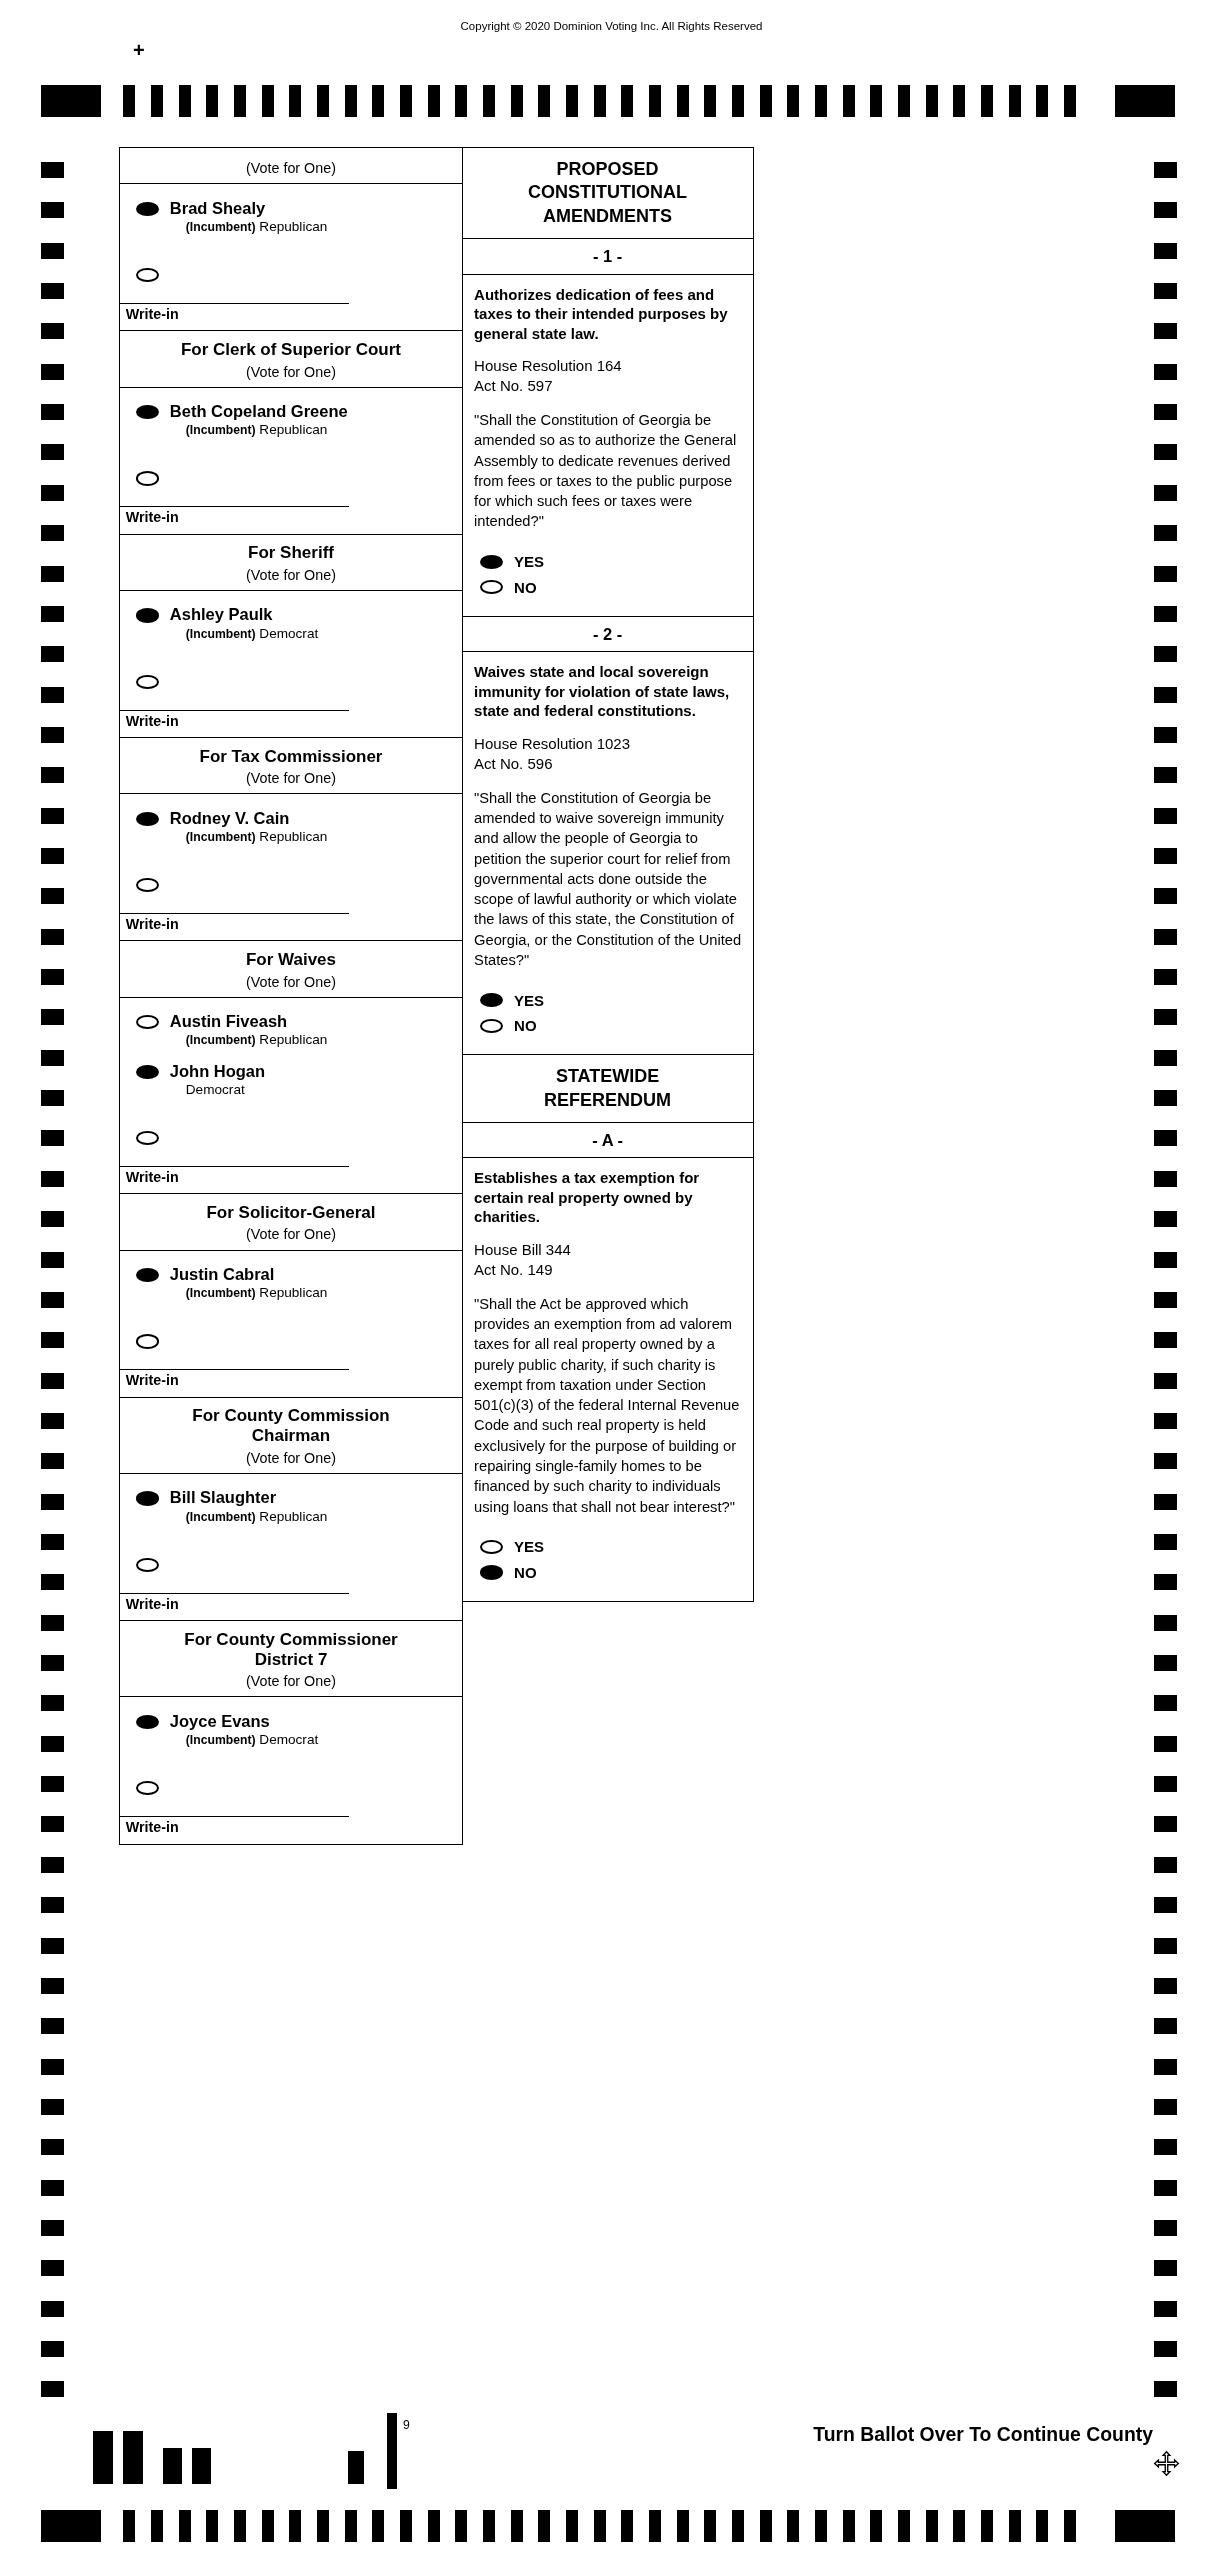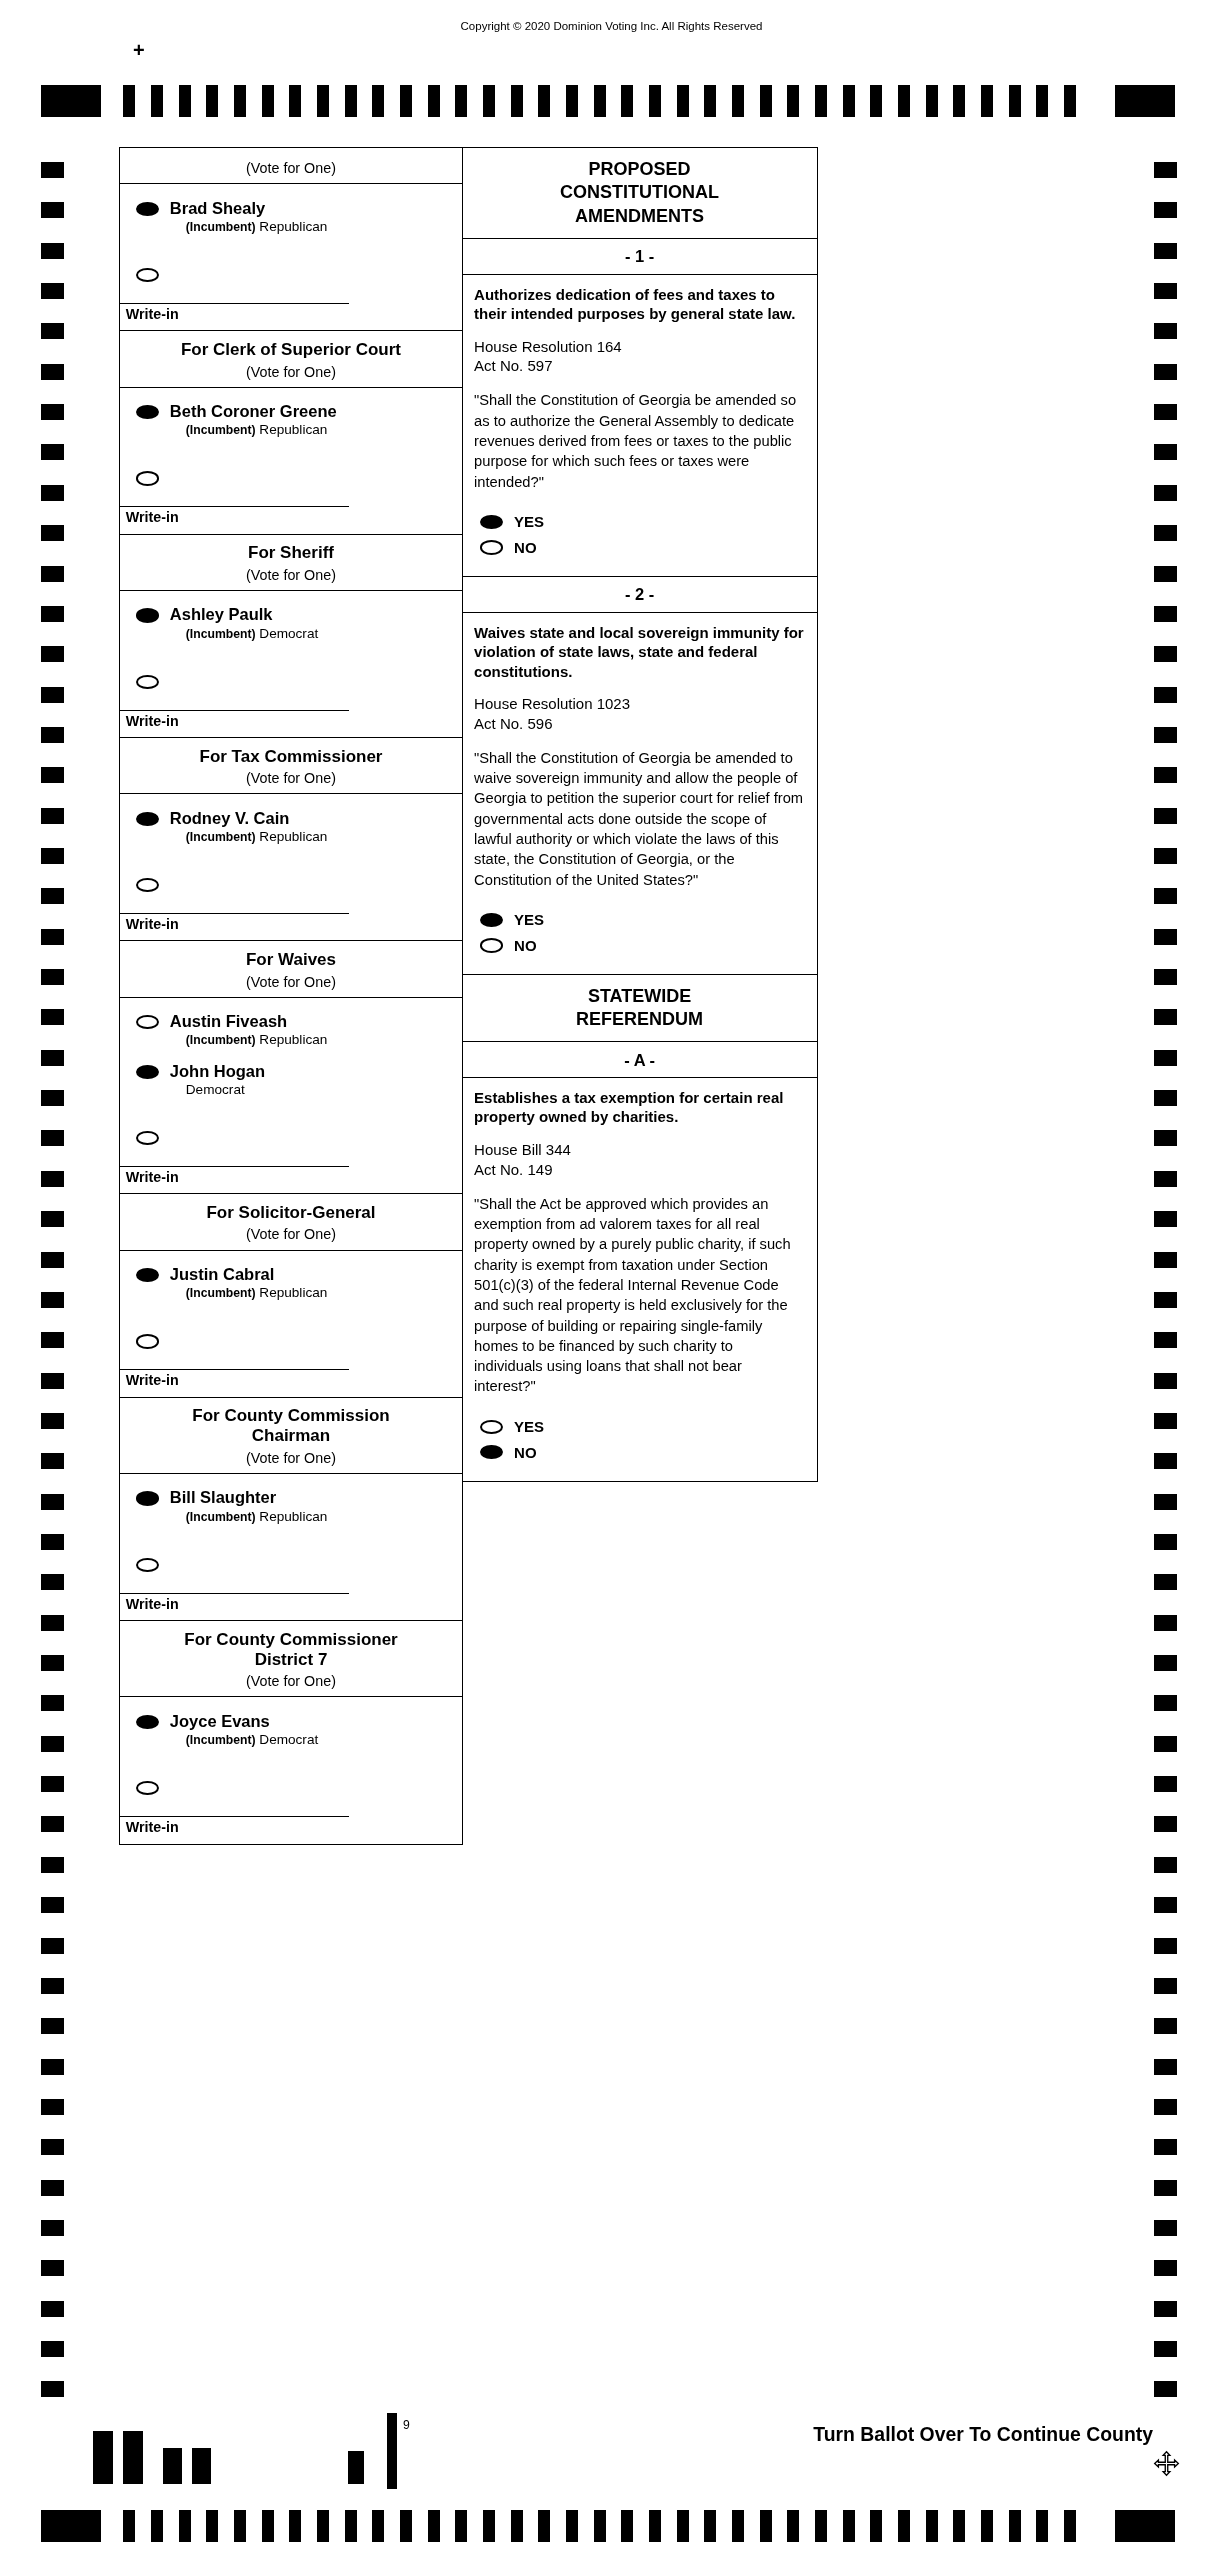--- a/index.html
+++ b/index.html
@@ -8,21 +8,21 @@
     width: 1223px; height: 2576px; position: relative;
     font-family: "Liberation Sans", sans-serif; color: #000;
     overflow: hidden;
   }
   .copyright { position: absolute; top: 20px; left: 0; width: 1223px; text-align: center; font-size: 11.5px; }
   .reg-plus { position: absolute; left: 133px; top: 39px; font-size: 20px; font-weight: bold; }
   .tmark { position: absolute; background: #000; }
 
   .content { position: absolute; left: 119px; top: 147px; display: flex; align-items: flex-start; }
   #left-column { width: 344px; }
-  #right-column { width: 356px; margin-left: -1.4px; }
+  #right-column { width: 292px; margin-left: -1.4px; }
   .box { border: 1.4px solid #000; margin-top: -1.4px; background: #fff; }
   #left-column > .box:first-child, #right-column > .box:first-child { margin-top: 0; }
 
   .contest-head { border-bottom: 1.4px solid #000; padding: 8.6px 4.3px 7.2px; }
   .contest-title { margin: 0; font-weight: bold; text-align: center; font-size: 17px; line-height: 1.18; white-space: pre-line; }
   .vote-for { text-align: center; font-size: 14.3px; margin-top: 3.6px; }
   .candidate { display: flex; align-items: flex-start; margin: 14.3px 0 0 16px; }
   .bubble { display: inline-block; width: 23px; height: 14.3px; border: 2.2px solid #000; border-radius: 50%; background: #fff; flex: 0 0 auto; }
   .bubble.filled { background: #000; }
   .candidate .bubble { margin-top: 2.9px; }
@@ -277,21 +277,21 @@
 
   <section class="box contest">
     <div class="contest-head">
       <h2 class="contest-title">For Clerk of Superior Court</h2>
       <div class="vote-for">(Vote for One)</div>
     </div>
     <div class="candidates">
   <div class="candidate">
     <span class="bubble filled"></span>
     <span class="cand-text">
-      <span class="cand-name">Beth Coroner Greene</span>
+      <span class="cand-name">Beth Copeland Greene</span>
       <span class="cand-detail"><span class="inc">(Incumbent)</span> <span class="party">Republican</span></span>
     </span>
   </div>
 </div>
     <div class="empty-row">
       <span class="bubble"></span>
     </div>
     <div class="writein">
       <div class="writein-line"></div>
       <div class="writein-label">Write-in</div>

